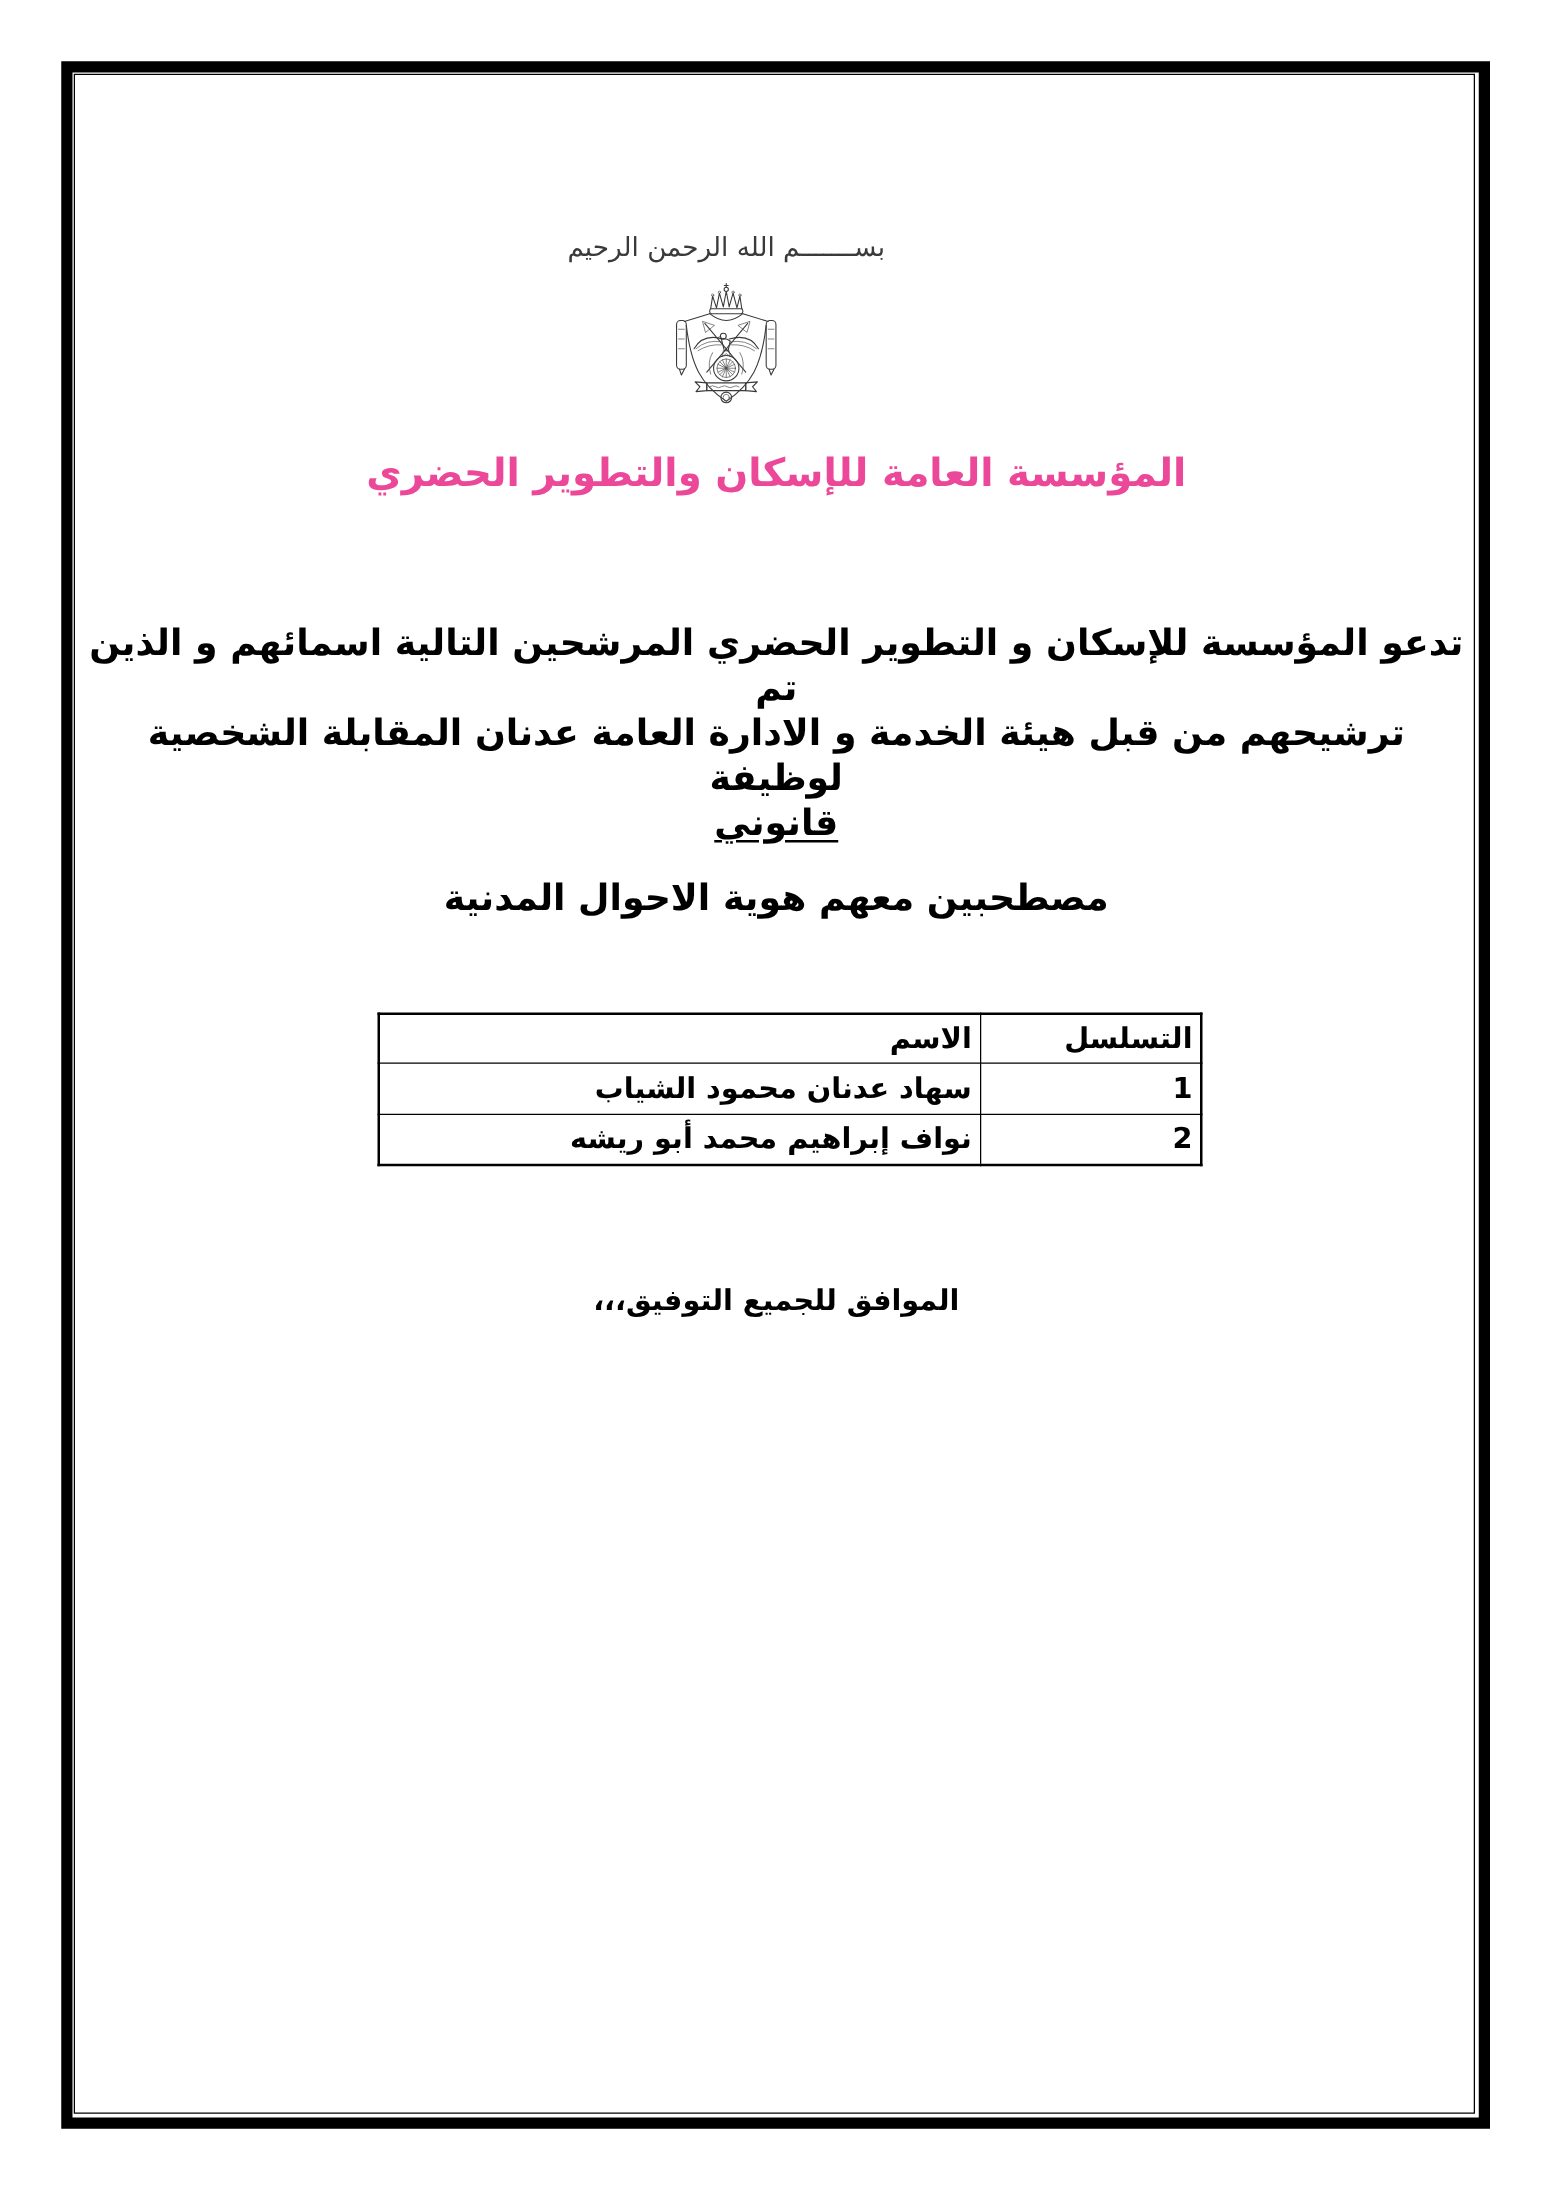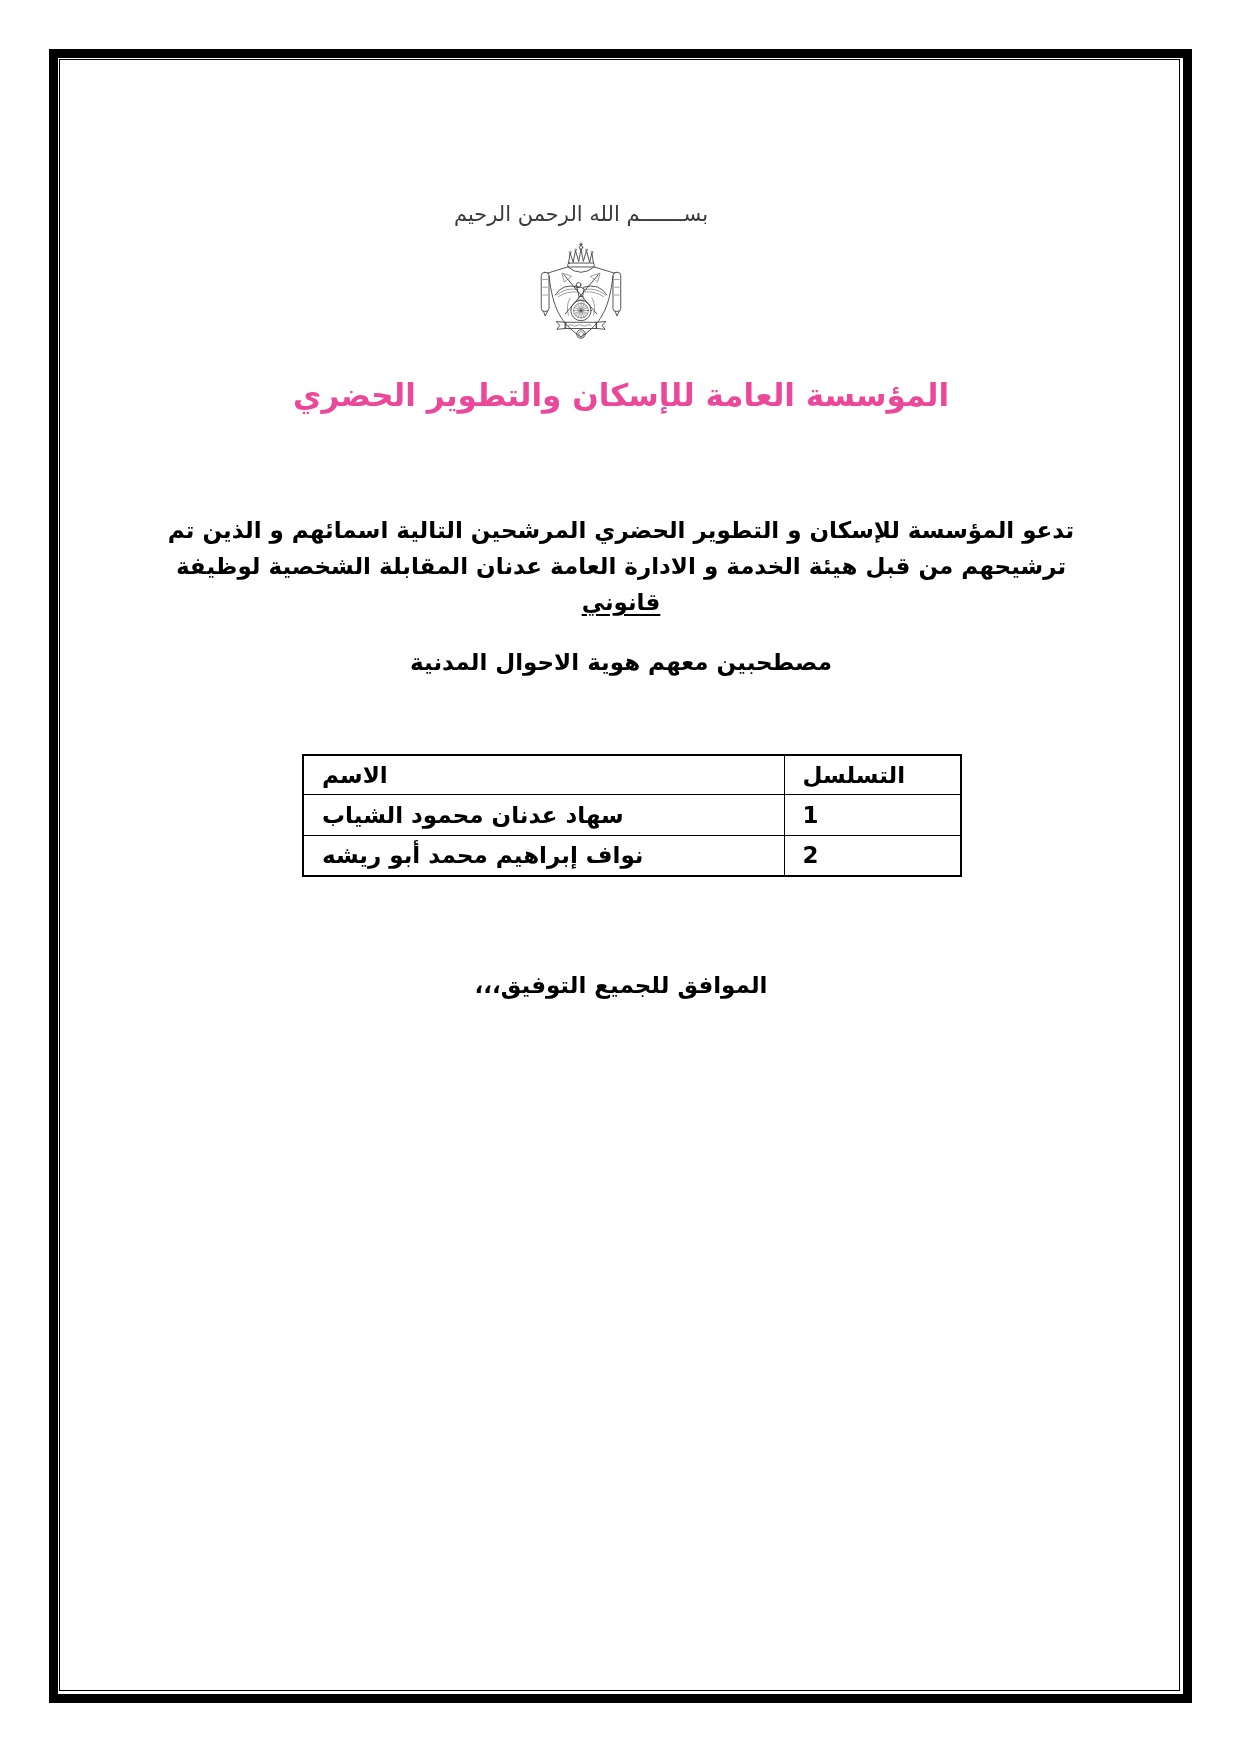--- a/index.html
+++ b/index.html
@@ -18,21 +18,21 @@
     width: 1143px; height: 1654px;
     border: 9px solid #000;
   }
   .frame-inner {
     position: absolute; left: 1px; top: 1px;
     width: 1121px; height: 1632px;
     border: 1px solid #000;
   }
   
   .content {
-    position: absolute; left: 61px; top: 76px;
+    position: absolute; left: 61px; top: 60px;
     width: 1120px; height: 1633px;
     text-align: center;
   }
   .shift-left { position: relative; left: -40px; }
   .bismillah {
     margin-top: 122px;
     font-size: 21px;
     color: #3a3a3a;
     line-height: 32px;
     letter-spacing: 1px;
@@ -41,41 +41,41 @@
   .org-calligraphy {
     margin-top: 24px;
     font-size: 31px;
     font-weight: bold;
     color: #ec4899;
     line-height: 46px;
     letter-spacing: 0.5px;
   }
   .body-block { margin-top: 94px; }
   .body-line {
-    font-size: 23px;
+    font-size: 29px;
     font-weight: bold;
     line-height: 36px;
   }
   .underlined { text-decoration: underline; text-underline-offset: 4px; }
   .bring-id { margin-top: 24px; }
   
   .table-wrap { margin-top: 74px; padding-right: 219px; text-align: right; }
   table.candidates {
     border-collapse: collapse;
     width: 658px;
     border: 2px solid #000;
     table-layout: fixed;
   }
   table.candidates th, table.candidates td {
     border: 1px solid #000;
     font-size: 23px;
     font-weight: bold;
-    text-align: left;
+    text-align: right;
     vertical-align: middle;
-    padding: 0 18px;
+    padding: 0 6px;
   }
   table.candidates th { height: 39px; }
   table.candidates td { height: 41px; }
   col.serial-col { width: 177px; }
   col.name-col  { width: 481px; }
   .closing {
     margin-top: 90px;
     font-size: 23px;
     font-weight: bold;
     line-height: 36px;

